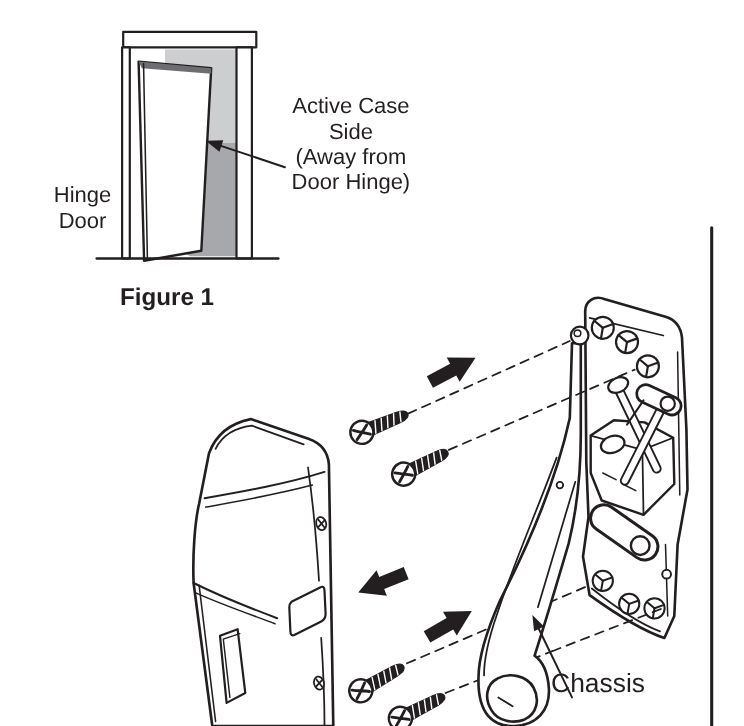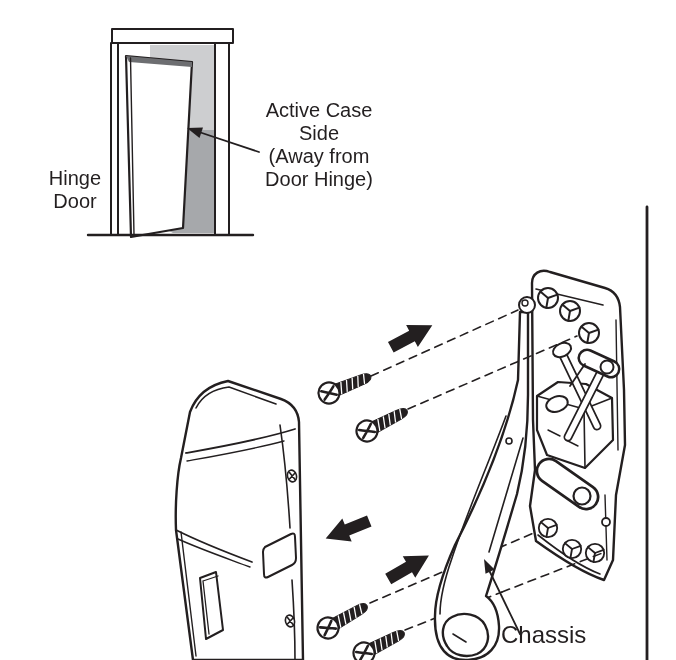--- a/index.html
+++ b/index.html
@@ -15,28 +15,28 @@
   svg.art{position:absolute;left:0;top:0;}
   .label{
     position:absolute;
     white-space:pre-line;
     text-align:center;
     font-size:20px;
     line-height:23px;
     color:#231f20;
   }
   .label-hinge{left:33px;top:167px;width:84px;}
-  .label-active{left:238px;top:99px;width:162px;text-align:center;}
+  .label-active{left:238px;top:86px;width:162px;text-align:center;}
   .caption{
     position:absolute;left:109px;top:257px;width:92px;
     font-size:22px;font-weight:bold;text-align:left;
     color:#231f20;
   }
   .label-chassis{
-    position:absolute;left:501px;top:621px;width:110px;
+    position:absolute;left:501px;top:608px;width:110px;
     font-size:24px;text-align:left;white-space:nowrap;
     color:#231f20;
   }
 </style>
 </head>
 <body>
 
 <div class="stage">
 
   <svg class="art" width="676" height="660" viewBox="0 0 676 660" fill="none" stroke-linejoin="round" stroke-linecap="round">
@@ -199,15 +199,16 @@
   </svg>
 
   <div class="label label-hinge">Hinge
 Door</div>
 
   <div class="label label-active">Active Case
 Side
 (Away from
 Door Hinge)</div>
 
+  <div class="caption">Figure 1</div>
 
   <div class="label-chassis">Chassis</div>
 </div>
 
 </body></html>

